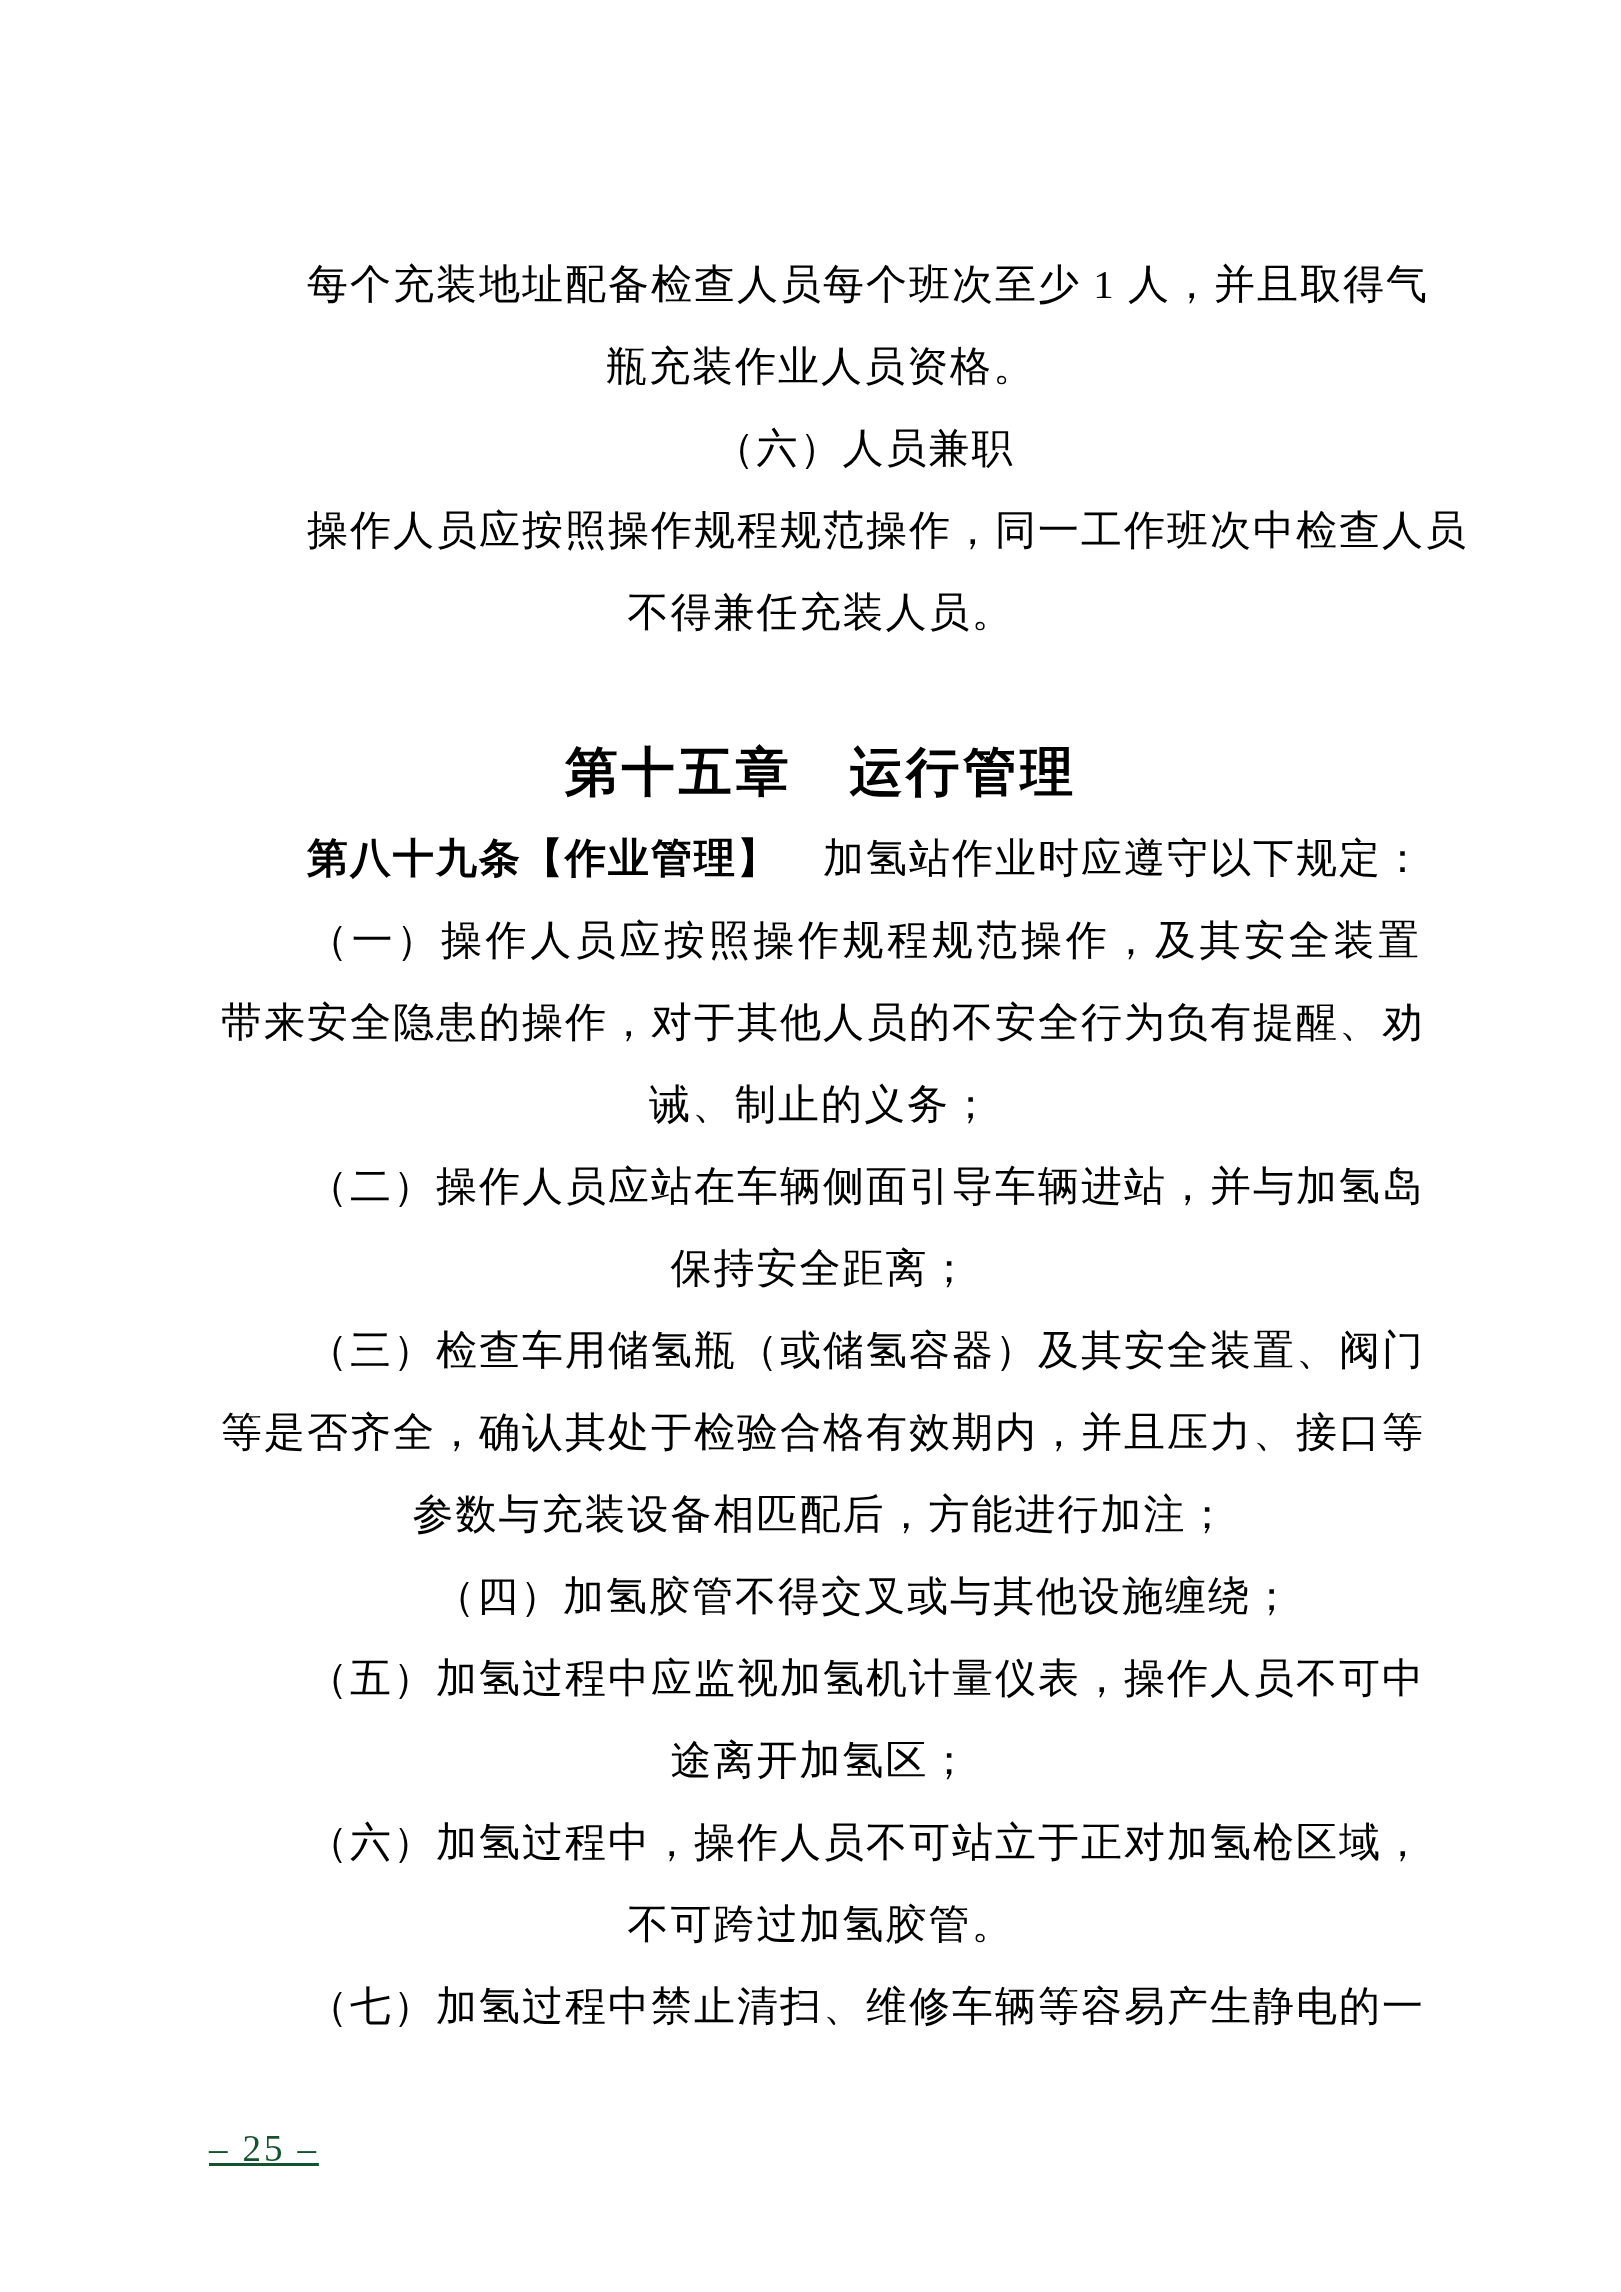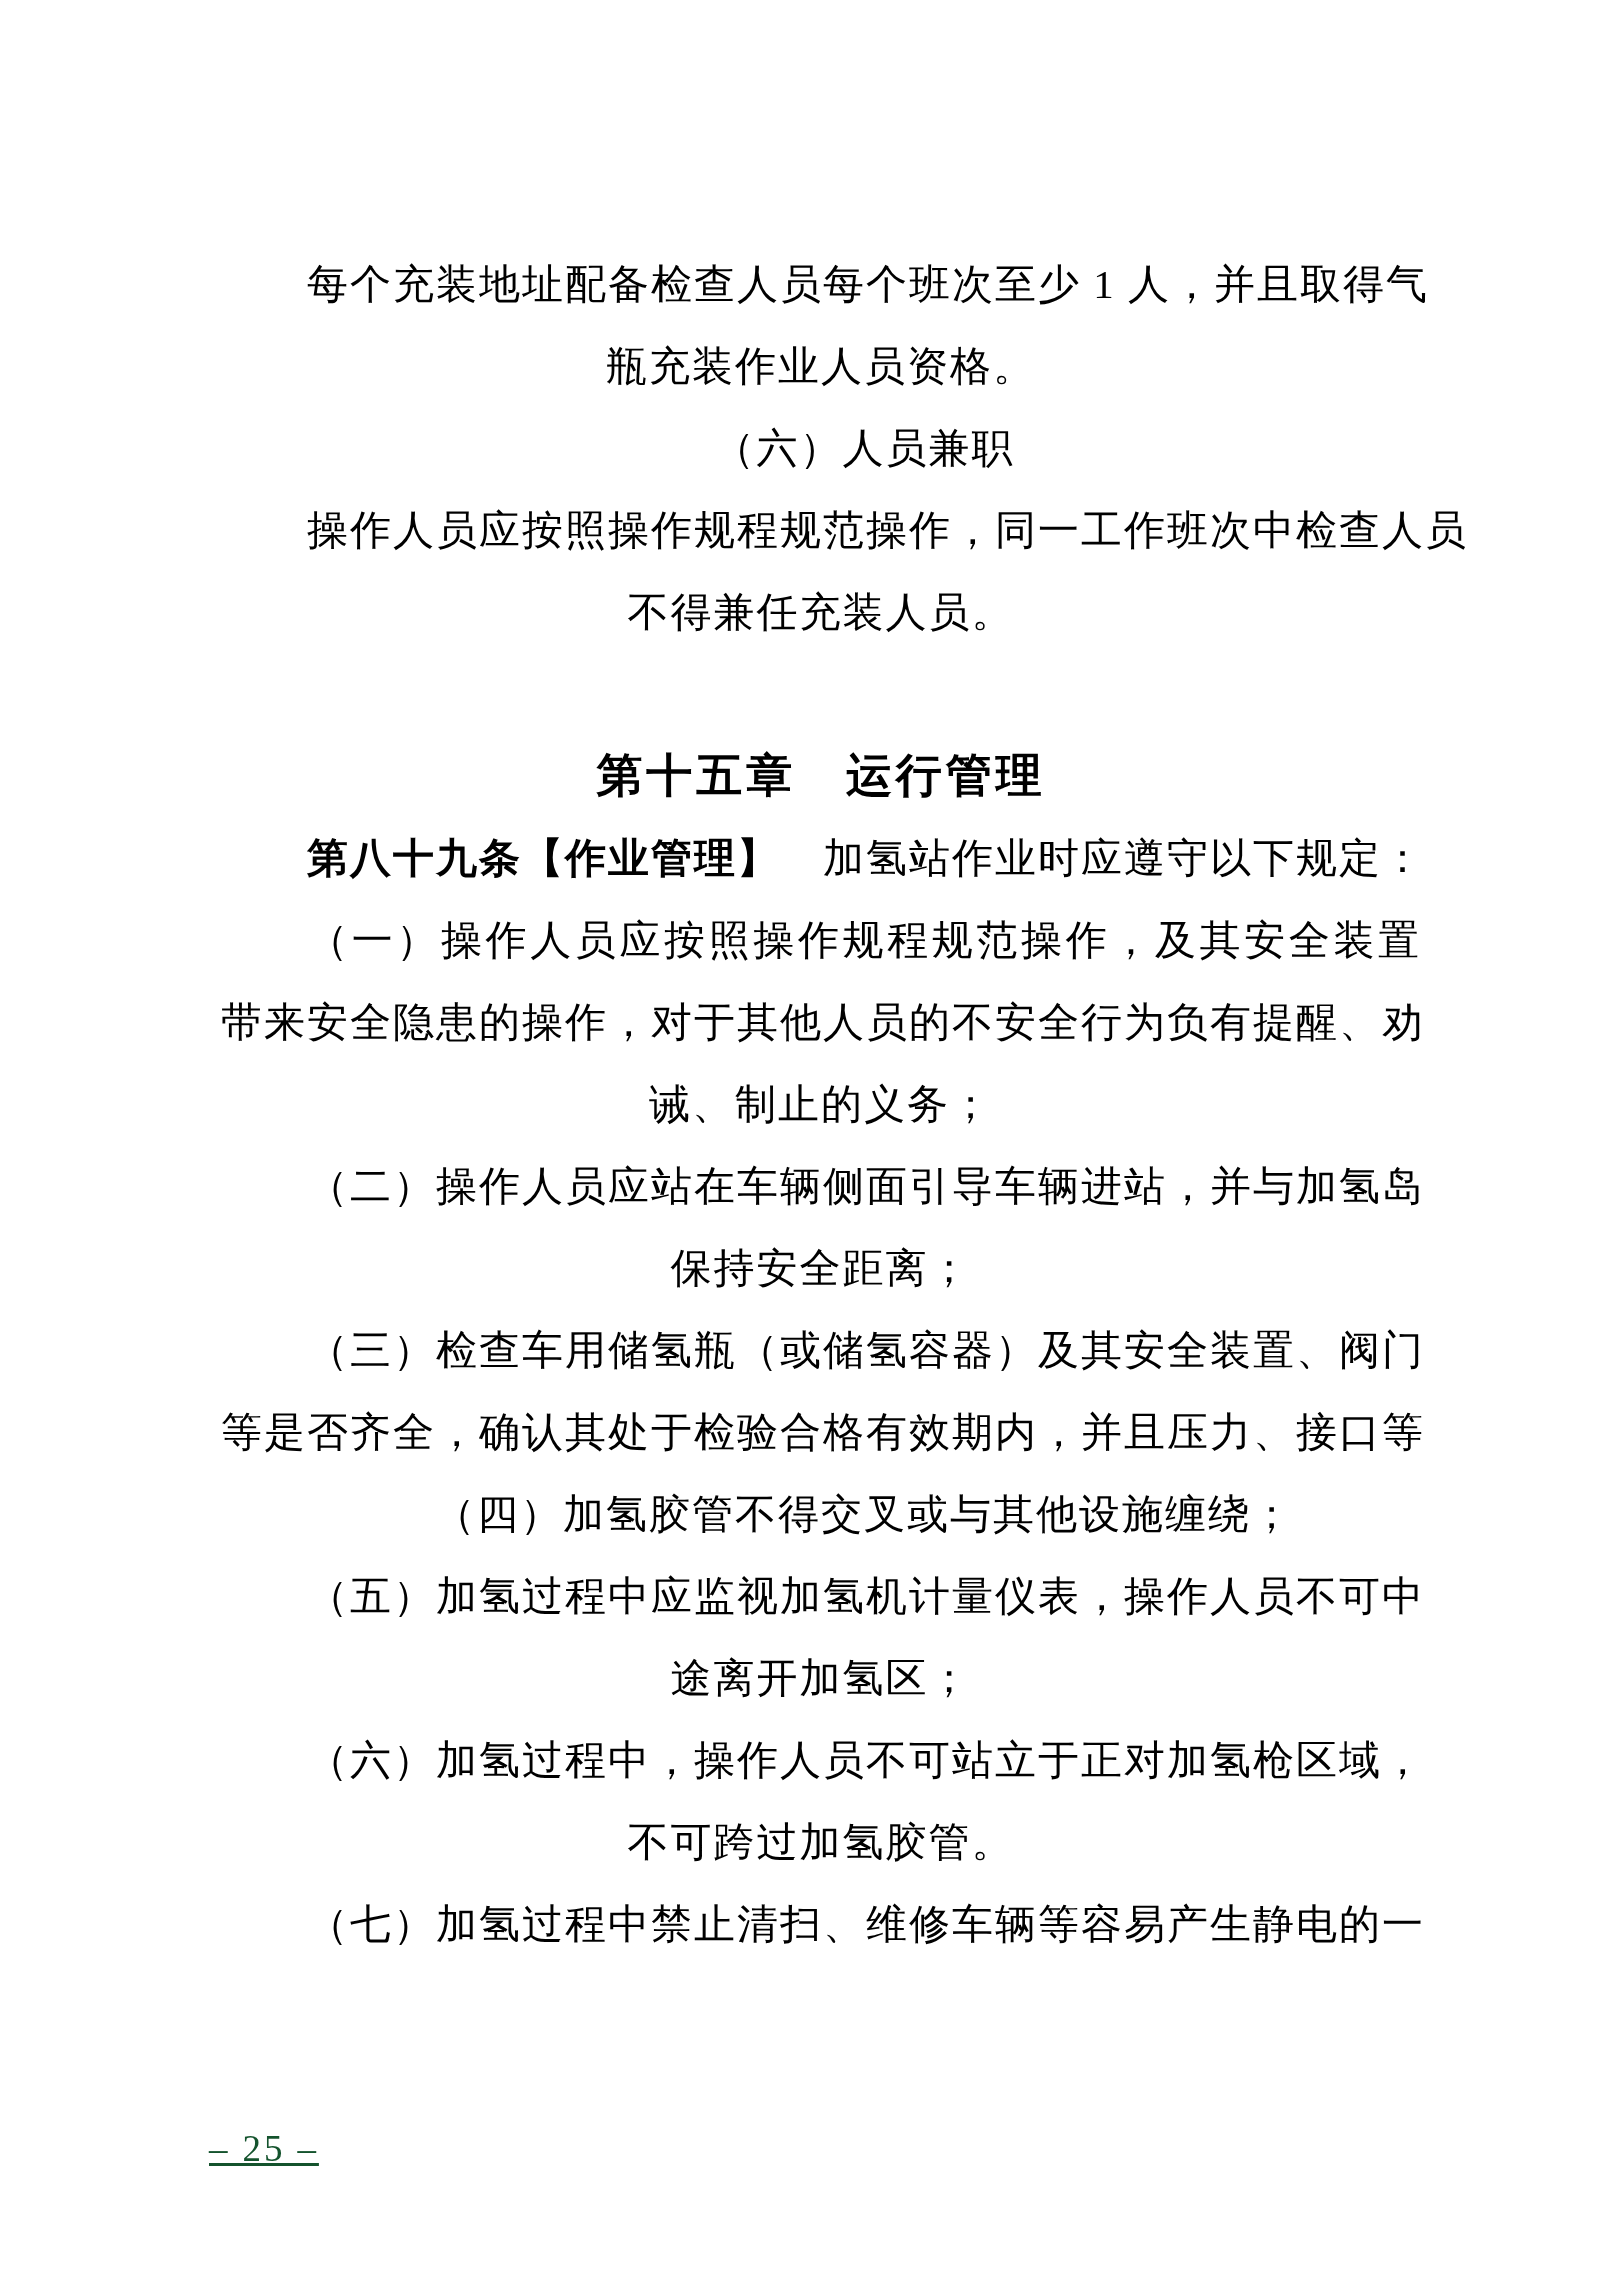--- a/index.html
+++ b/index.html
@@ -36,23 +36,23 @@
   .line.full {
     text-align: justify;
     text-align-last: justify;
   }
   .line.spacer {
     height: 82px;
   }
   .line.chapter {
     text-align-last: center;
     text-indent: 0;
-    font-family: Liberation Serif, serif;
+    font-family: Liberation Mono, monospace;
     font-weight: bold;
-    font-size: 46px;
+    font-size: 53px;
     letter-spacing: 3.9px;
   }
   .article-label {
     font-family: Liberation Serif, serif;
     font-weight: bold;
     letter-spacing: 2px;
   }
   .page-footer {
     position: absolute;
     left: 209px;
@@ -77,20 +77,21 @@
       <div class="line spacer"></div>
       <div class="line chapter">第十五章　运行管理</div>
       <div class="line full indent"><span class="article-label">第八十九条【作业管理】</span><span>　加氢站作业时应遵守以下规定：</span></div>
       <div class="line full indent">（一）操作人员应按照操作规程规范操作，及其安全装置</div>
       <div class="line full">带来安全隐患的操作，对于其他人员的不安全行为负有提醒、劝</div>
       <div class="line">诫、制止的义务；</div>
       <div class="line full indent">（二）操作人员应站在车辆侧面引导车辆进站，并与加氢岛</div>
       <div class="line">保持安全距离；</div>
       <div class="line full indent">（三）检查车用储氢瓶（或储氢容器）及其安全装置、阀门</div>
       <div class="line full">等是否齐全，确认其处于检验合格有效期内，并且压力、接口等</div>
+      <div class="line">参数与充装设备相匹配后，方能进行加注；</div>
       <div class="line indent">（四）加氢胶管不得交叉或与其他设施缠绕；</div>
       <div class="line full indent">（五）加氢过程中应监视加氢机计量仪表，操作人员不可中</div>
       <div class="line">途离开加氢区；</div>
       <div class="line full indent">（六）加氢过程中，操作人员不可站立于正对加氢枪区域，</div>
       <div class="line">不可跨过加氢胶管。</div>
       <div class="line full indent">（七）加氢过程中禁止清扫、维修车辆等容易产生静电的一</div>
     </section>
   <footer class="page-footer">
     <span>– 25 –</span>
   </footer>

